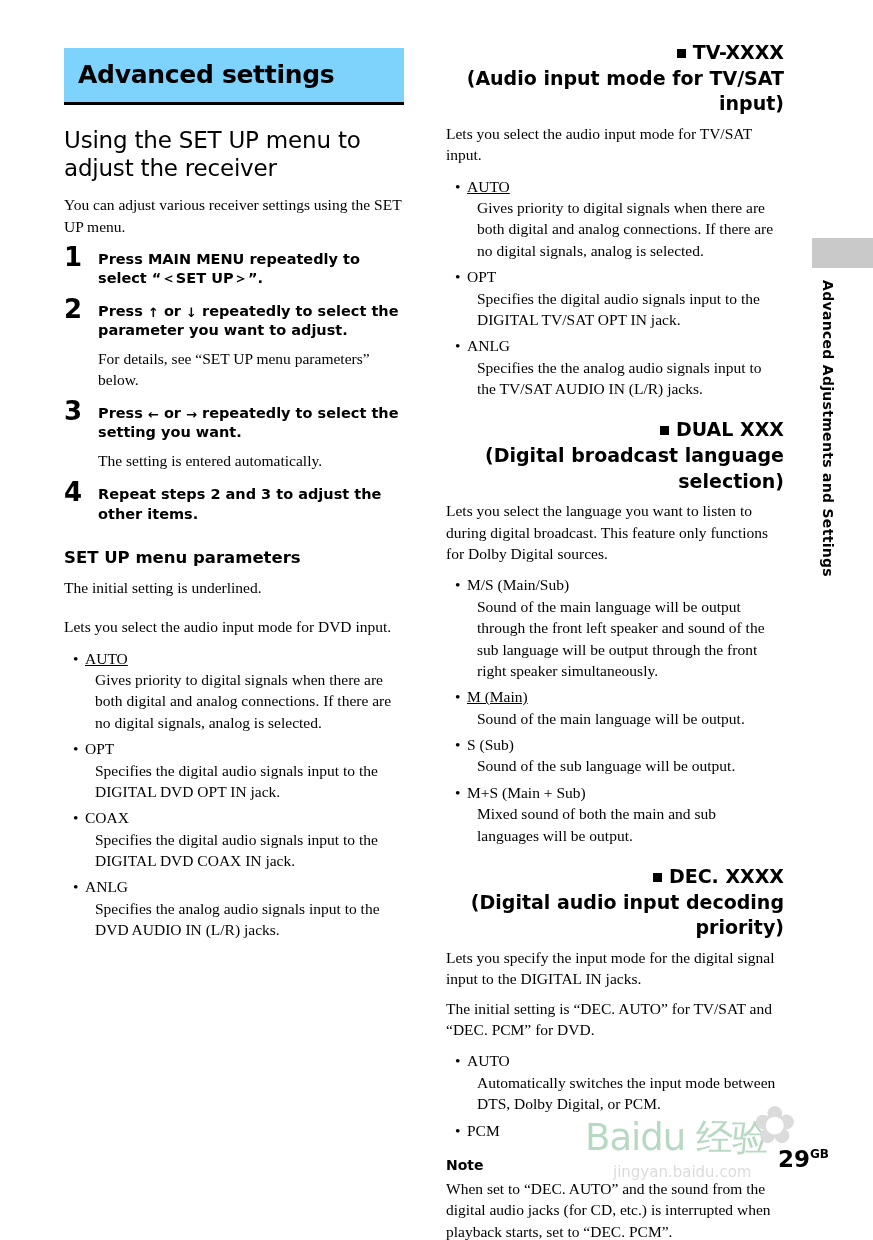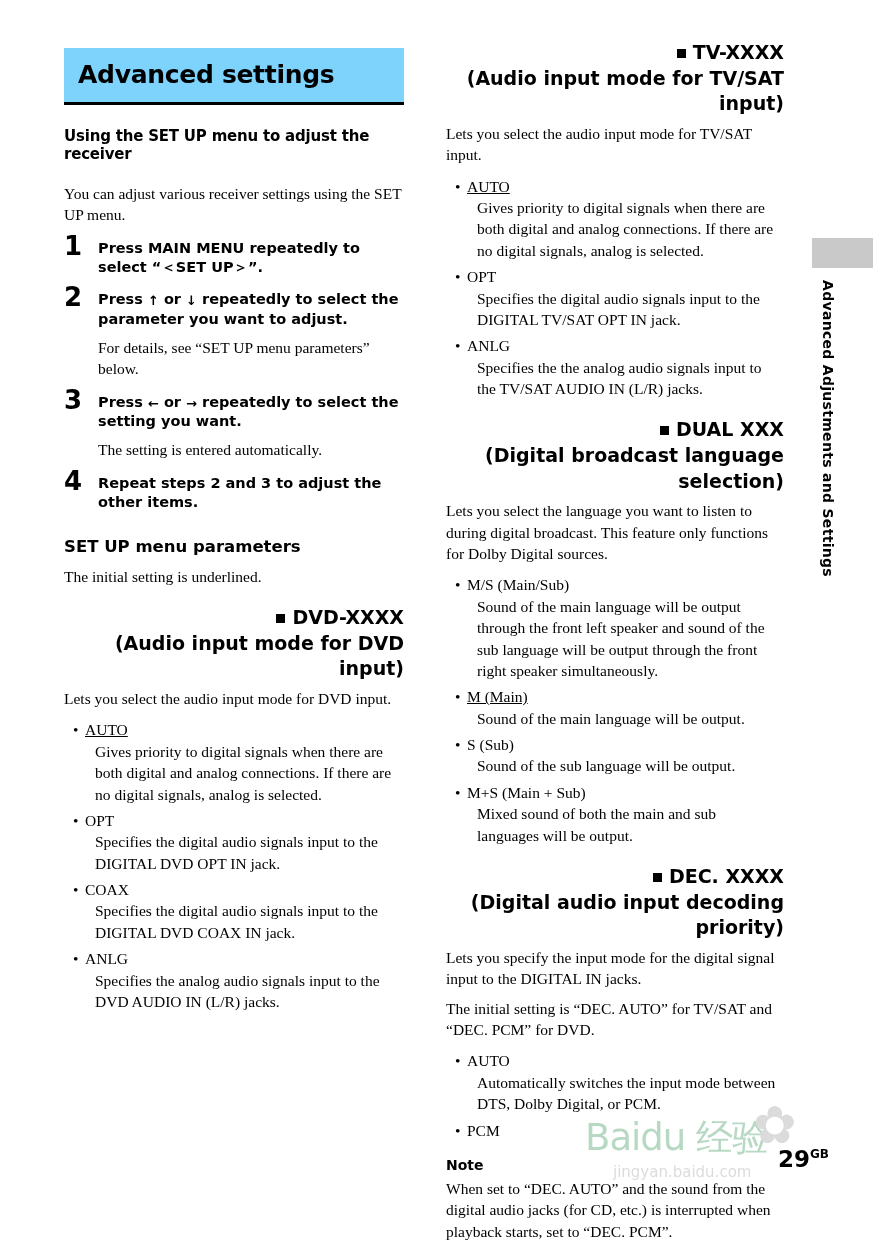--- a/index.html
+++ b/index.html
@@ -43,24 +43,24 @@
     margin: 0;
     font-family: "DejaVu Sans", sans-serif;
     font-weight: bold;
     font-size: 25px;
     letter-spacing: -0.3px;
     color: #000;
   }
 
   h2.section {
     font-family: "DejaVu Sans", sans-serif;
-    font-size: 15px;
-    font-weight: bold;
+    font-size: 23px;
+    font-weight: normal;
     line-height: 1.2;
-    margin: 22px 0 20px 0;
+    margin: 22px 0 12px 0;
     letter-spacing: -0.2px;
   }
   h3.subsection {
     font-family: "DejaVu Sans", sans-serif;
     font-size: 16.5px;
     font-weight: bold;
     margin: 24px 0 10px 0;
   }
 
   p.body {
@@ -270,24 +270,20 @@
 
     <div class="step">
       <div class="num">4</div>
       <div class="step-text">Repeat steps 2 and 3 to adjust the other items.</div>
     </div>
 
     <h3 class="subsection">SET UP menu parameters</h3>
     <p class="body">The initial setting is underlined.</p>
 
     <div class="blk" style="margin-top:18px;">
-      <div class="blk-head">
-        <span class="sq"></span><span>DVD-XXXX</span>
-        <span class="sub">(Audio input mode for DVD input)</span>
-      </div>
       <p class="body">Lets you select the audio input mode for DVD input.</p>
       <ul class="opts">
         <li><span class="u">AUTO</span><span class="desc">Gives priority to digital signals when there are both digital and analog connections. If there are no digital signals, analog is selected.</span></li>
         <li><span>OPT</span><span class="desc">Specifies the digital audio signals input to the DIGITAL DVD OPT IN jack.</span></li>
         <li><span>COAX</span><span class="desc">Specifies the digital audio signals input to the DIGITAL DVD COAX IN jack.</span></li>
         <li><span>ANLG</span><span class="desc">Specifies the analog audio signals input to the DVD AUDIO IN (L/R) jacks.</span></li>
       </ul>
     </div>
   </div>
 

